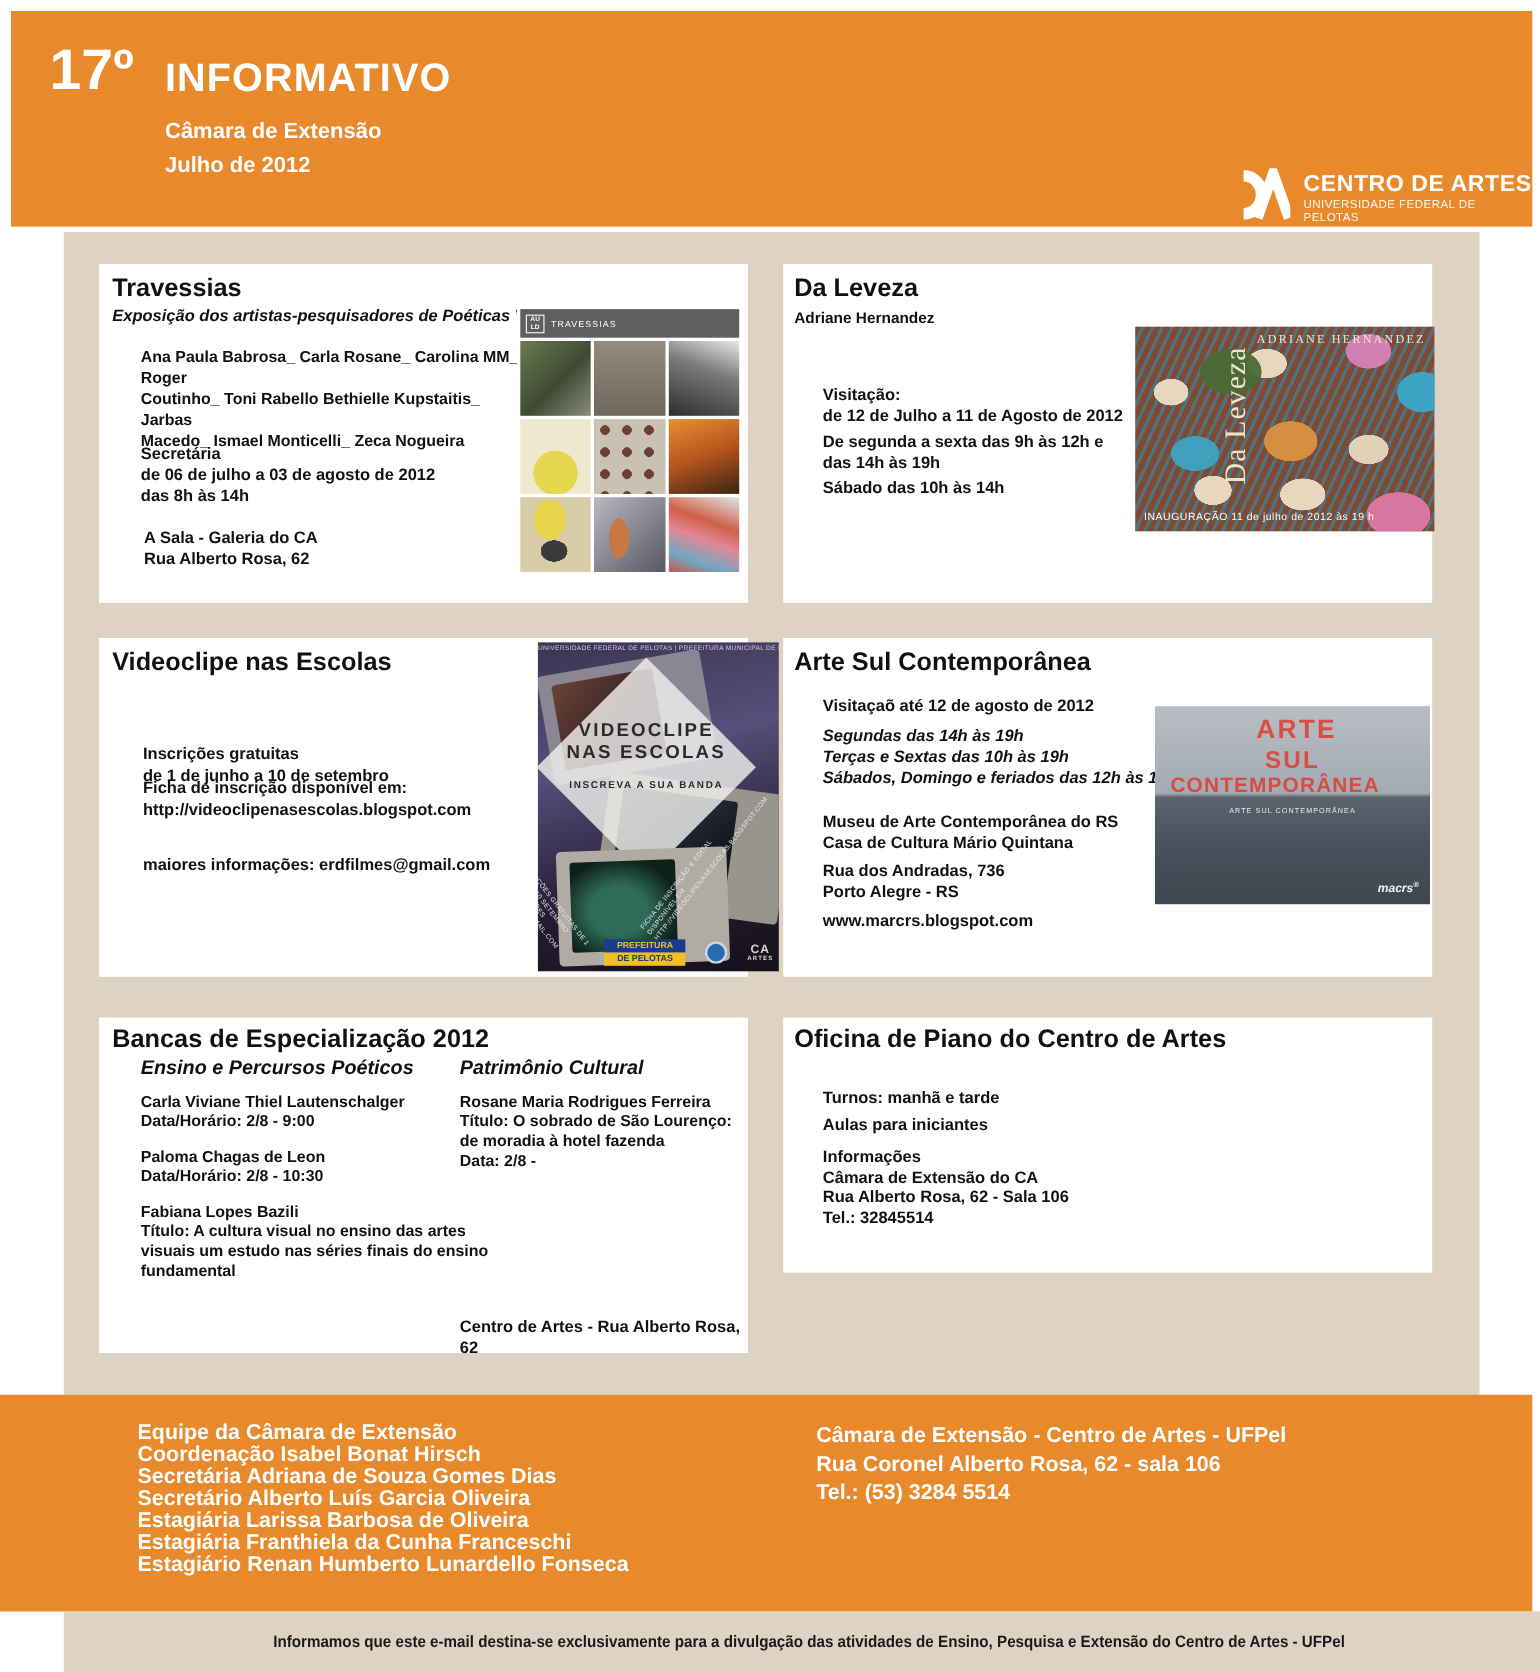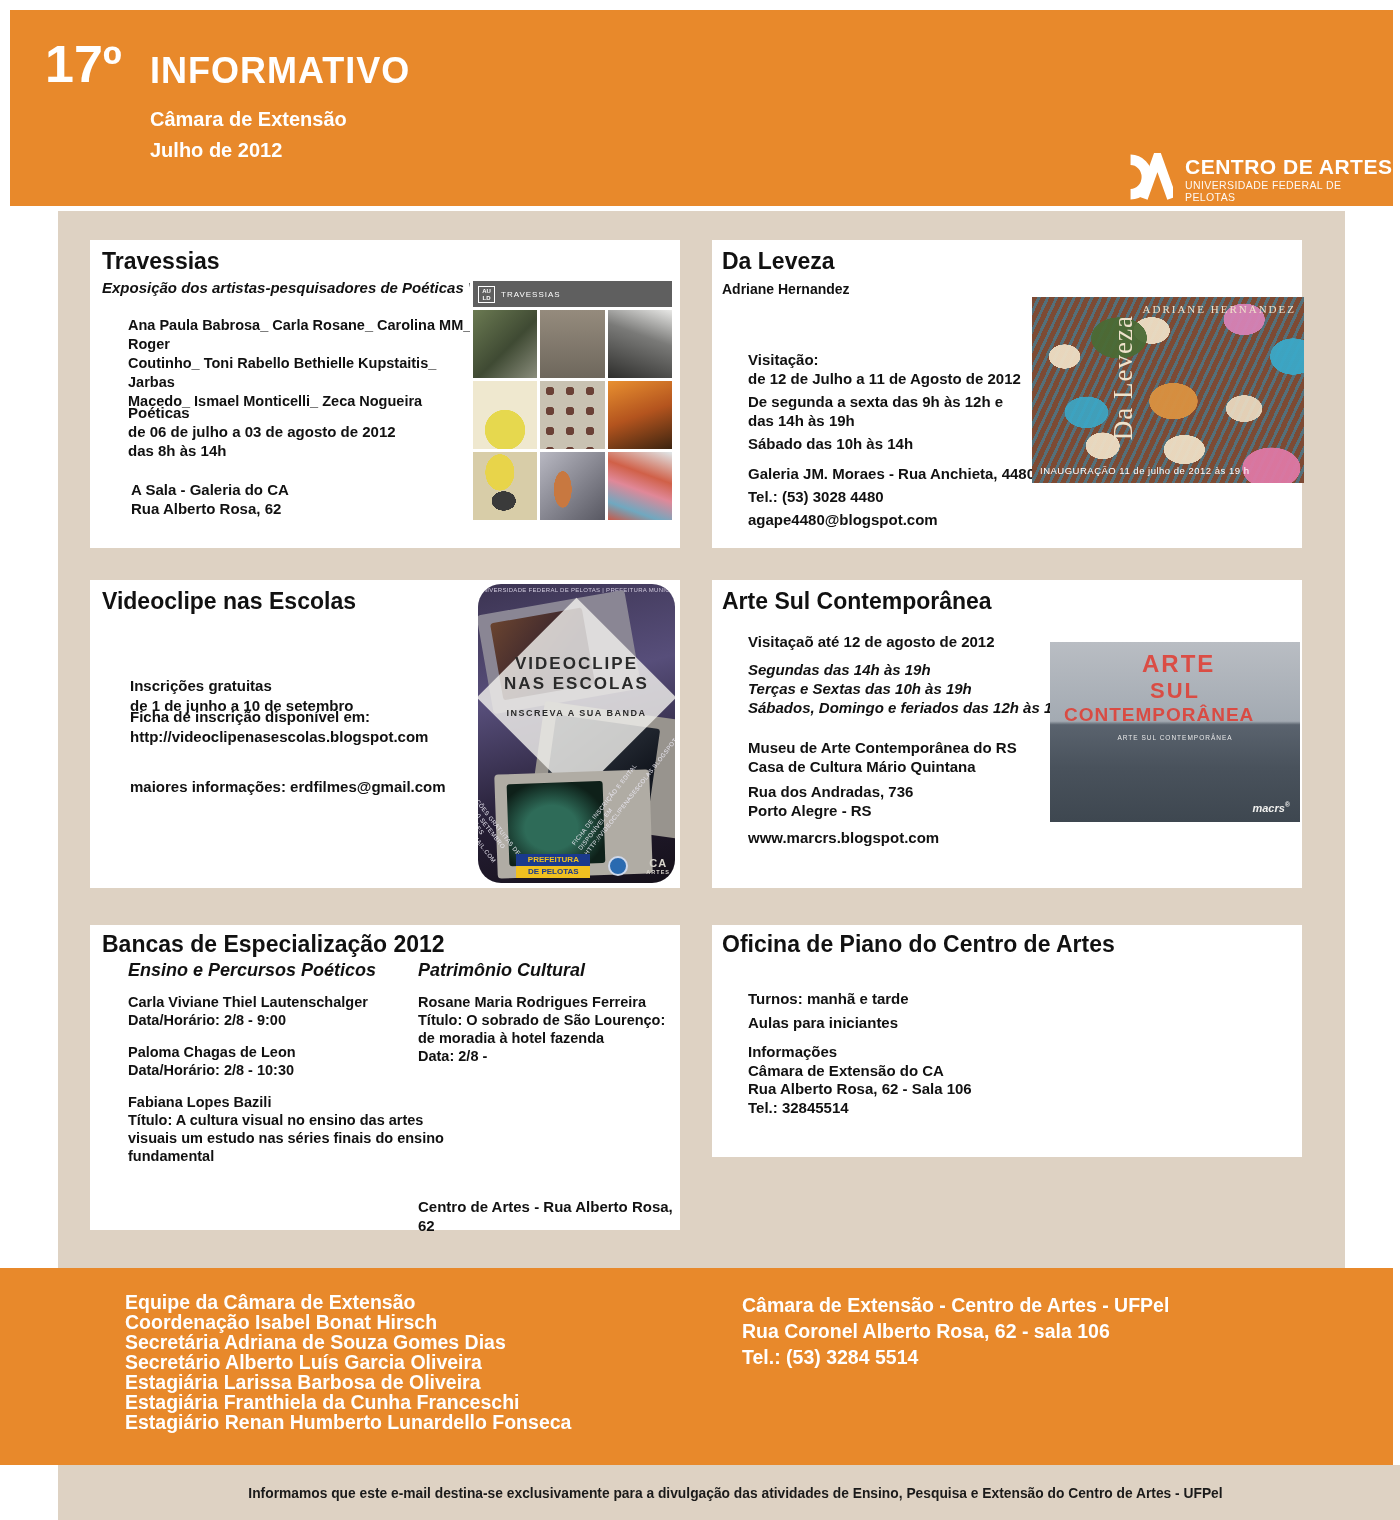--- a/index.html
+++ b/index.html
@@ -58,22 +58,22 @@
       radial-gradient(ellipse 34px 24px at 56% 82%, rgba(238,222,196,.95) 0 60%, transparent 61%),
       radial-gradient(ellipse 28px 22px at 26% 80%, rgba(238,222,196,.95) 0 60%, transparent 61%),
       radial-gradient(ellipse 30px 22px at 78% 60%, rgba(238,222,196,.9) 0 60%, transparent 61%),
       repeating-linear-gradient(115deg, #7d4a33 0 5px, #54707a 5px 8px); }
   .leveza-artist { position:absolute; right:8px; top:6px; font-family:"Liberation Serif", serif; font-size:11px; letter-spacing:2px; }
   .leveza-title { position:absolute; left:76px; top:18px; font-family:"Liberation Serif", serif; font-size:27px;
     writing-mode:vertical-rl; transform:rotate(180deg); letter-spacing:1px; }
   .leveza-foot { position:absolute; left:8px; bottom:7px; font-size:9.5px; color:#fff; letter-spacing:.5px; }
 
   
-  .vclip { position:absolute; left:388px; top:4px; width:197px; height:299px; overflow:hidden;
-    background:linear-gradient(165deg,#3c3452 0%,#574e7a 35%,#241d33 70%,#151019 100%);border-radius:23px; }
+  .vclip { position:absolute; left:399px; top:4px; width:219px; height:299px; overflow:hidden;
+    background:linear-gradient(165deg,#3c3452 0%,#574e7a 35%,#241d33 70%,#151019 100%); }
   .vclip-top { position:absolute; top:3px; width:100%; text-align:center; font-size:6px; color:#cfc9dd; letter-spacing:.3px; white-space:nowrap; }
   .tv { position:absolute; border-radius:4px; }
   .tv .scr { position:absolute; left:8%; top:10%; width:62%; height:78%; border-radius:3px; }
   .tv1 { left:6px; top:18px; width:150px; height:100px; transform:rotate(-10deg); background:#8a8694; }
   .tv1 .scr { background:linear-gradient(135deg,#6a4430,#2c1c2c 70%); }
   .tv2 { left:58px; top:128px; width:168px; height:118px; transform:rotate(8deg); background:#98948e; }
   .tv2 .scr { background:linear-gradient(135deg,#3c4450,#141820 70%); }
   .tv3 { left:18px; top:188px; width:155px; height:104px; transform:rotate(-2deg); background:#b0aca4; }
   .tv3 .scr { background:radial-gradient(ellipse at 45% 55%, #2e6b58 0 35%, #0e2019 75%); }
   .diamond { position:absolute; left:28px; top:43px; width:141px; height:141px; transform:rotate(45deg);
@@ -141,21 +141,21 @@
 
   <div class="card" style="left:90px; top:240px; height:308px;">
     <h2 class="abs" style="left:12px; top:8px;">Travessias</h2>
     <div class="bt it abs" style="left:12px; top:38px; font-size:15px;">Exposição dos artistas-pesquisadores de Poéticas Visuais</div>
     <div class="bt abs" style="left:38px; top:76px; width:345px; font-size:14.5px;">
       <div>Ana Paula Babrosa_ Carla Rosane_ Carolina MM_  Roger</div>
       <div>Coutinho_ Toni Rabello Bethielle Kupstaitis_ Jarbas</div>
       <div>Macedo_  Ismael Monticelli_ Zeca Nogueira</div>
     </div>
     <div class="bt abs" style="left:38px; top:163px;">
-      <div>Poéticas</div>
+      <div>Secretária</div>
       <div>de 06 de julho a 03 de agosto de 2012</div>
       <div>das 8h às 14h</div>
     </div>
     <div class="bt abs" style="left:41px; top:240px;">
       <div>A Sala - Galeria do CA</div>
       <div>Rua Alberto Rosa, 62</div>
     </div>
     <div class="collage">
       <div class="collage-bar">
         <div class="collage-logo">
@@ -183,25 +183,20 @@
     <div class="bt abs" style="left:10px; top:40px; font-size:14px;">Adriane Hernandez</div>
     <div class="bt abs" style="left:36px; top:110px;">
       <div>Visitação:</div>
       <div>de 12 de Julho a 11 de Agosto de 2012</div>
     </div>
     <div class="bt abs" style="left:36px; top:152px;">
       <div>De segunda a sexta das 9h às 12h e</div>
       <div>das 14h às 19h</div>
       <div style="margin-top:4px;">Sábado das 10h às 14h</div>
     </div>
-    <div class="bt abs" style="left:36px; top:222px; line-height:23px;">
-      <div>Galeria JM. Moraes - Rua Anchieta, 4480</div>
-      <div>Tel.: (53) 3028 4480</div>
-      <div>agape4480@blogspot.com</div>
-    </div>
     <div class="leveza">
       <div class="leveza-artist">ADRIANE HERNANDEZ</div>
       <div class="leveza-title">Da Leveza</div>
       <div class="leveza-foot">INAUGURAÇÃO 11 de julho de 2012 às 19 h</div>
     </div>
   </div>
 
   <div class="card" style="left:90px; top:580px; height:308px;">
     <h2 class="abs" style="left:12px; top:8px;">Videoclipe nas Escolas</h2>
     <div class="bt abs" style="left:40px; top:72px; line-height:20px;margin-top:24px;">

